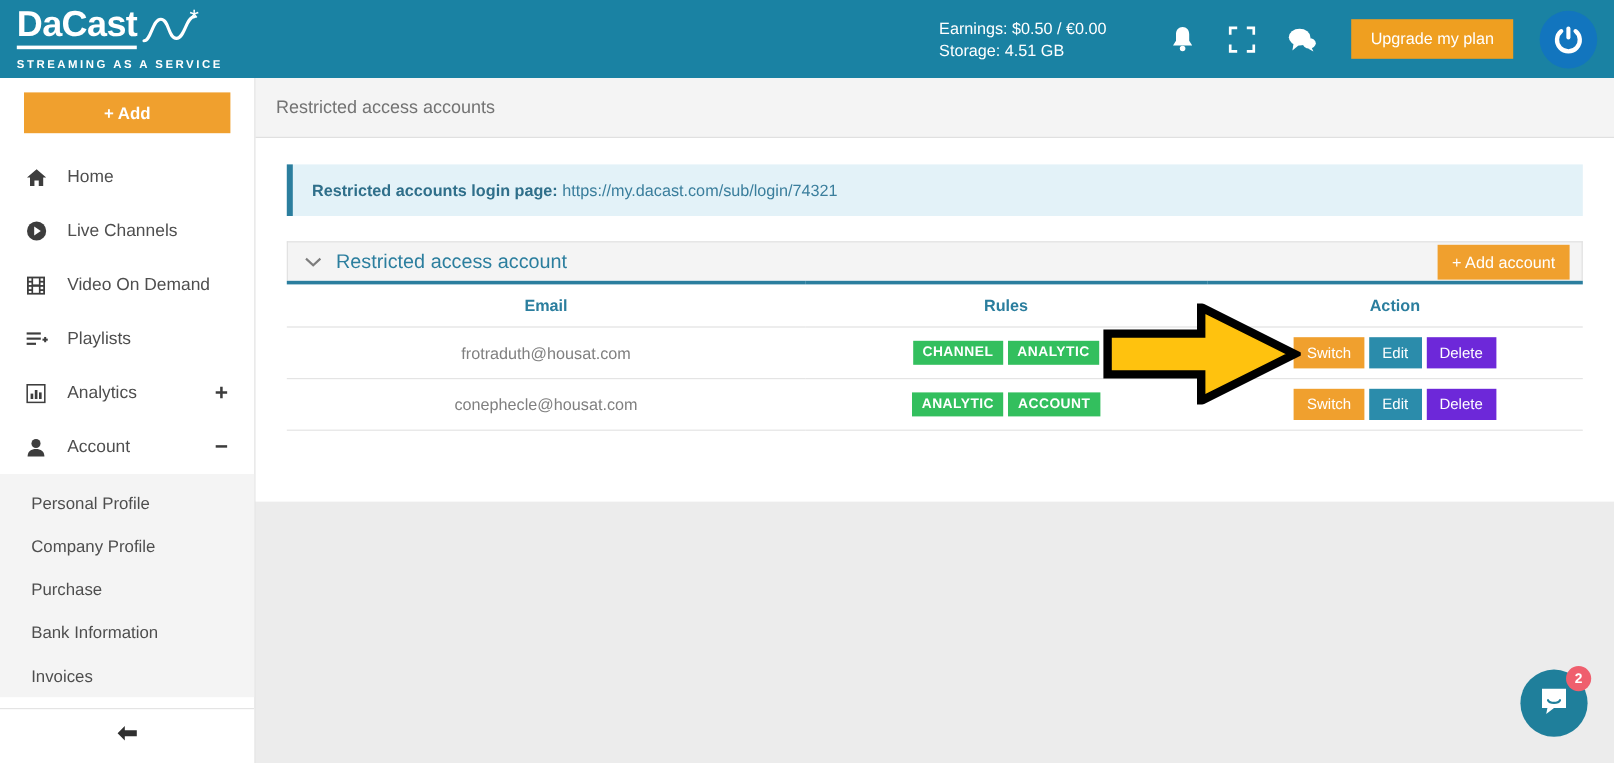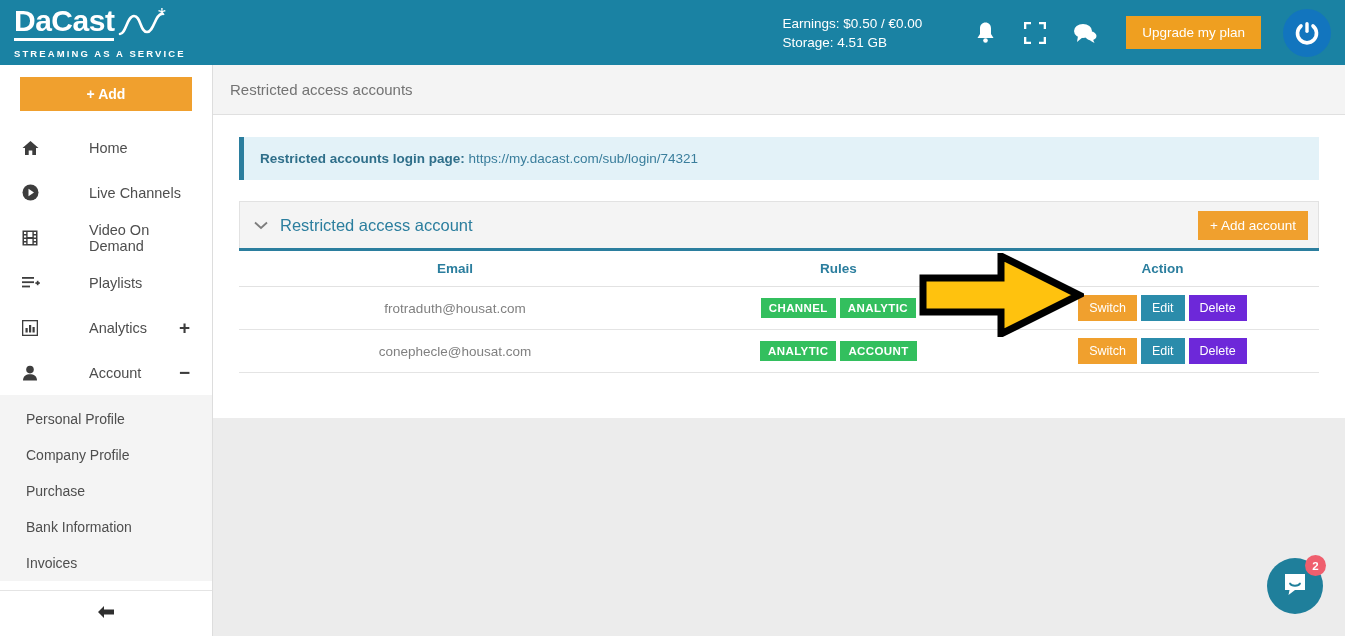--- a/index.html
+++ b/index.html
@@ -58,21 +58,21 @@
   }
   .add-btn {
     display: block; width: 172px; margin: 12px auto 0 auto;
     background: #f0a02e; color: #ffffff; text-align: center;
     font-size: 14px; font-weight: bold; padding: 9px 0;
     border: none; cursor: pointer;
   }
   .nav-list { margin-top: 14px; }
   .nav-item {
     display: flex; align-items: center; height: 45px;
-    padding: 0 14px 0 22px; cursor: pointer; position: relative; gap: 33px;
+    padding: 0 14px 0 22px; cursor: pointer; position: relative;
   }
   .nav-icon {
     width: 26px; display: flex; align-items: center;
     justify-content: flex-start; flex-shrink: 0;
   }
   .nav-label { font-size: 14.5px; color: #4e4e4e; margin-left: 8px; }
   .nav-toggle {
     position: absolute; right: 22px; font-size: 19px;
     color: #3c3c3c; font-weight: bold; line-height: 1;
   }
@@ -105,21 +105,21 @@
   }
   .alert {
     background: #e3f2f8; border-left: 5px solid #2b7e9e;
     padding: 14px 16px; font-size: 13.5px; color: #3a6b80;
   }
   .alert-label { font-weight: bold; color: #2f6f8a; }
   .alert-link { color: #3a7e9c; }
 
   .panel-head {
     background: #f4f4f4; border: 1px solid #e2e2e2; border-bottom: none;
-    margin-top: 21px; height: 47px;
+    margin-top: 21px; height: 33px;
     display: flex; align-items: center; padding: 0 10px 0 14px;
   }
   .chev { font-size: 13px; color: #777777; cursor: pointer; width: 26px; }
   .panel-head-title { font-size: 16.5px; color: #2b7e9e; flex: 1; }
   .add-account-btn {
     background: #f0a02e; color: #ffffff; border: none;
     font-size: 13.5px; padding: 7px 12px; cursor: pointer;
     white-space: nowrap;
   }
 

